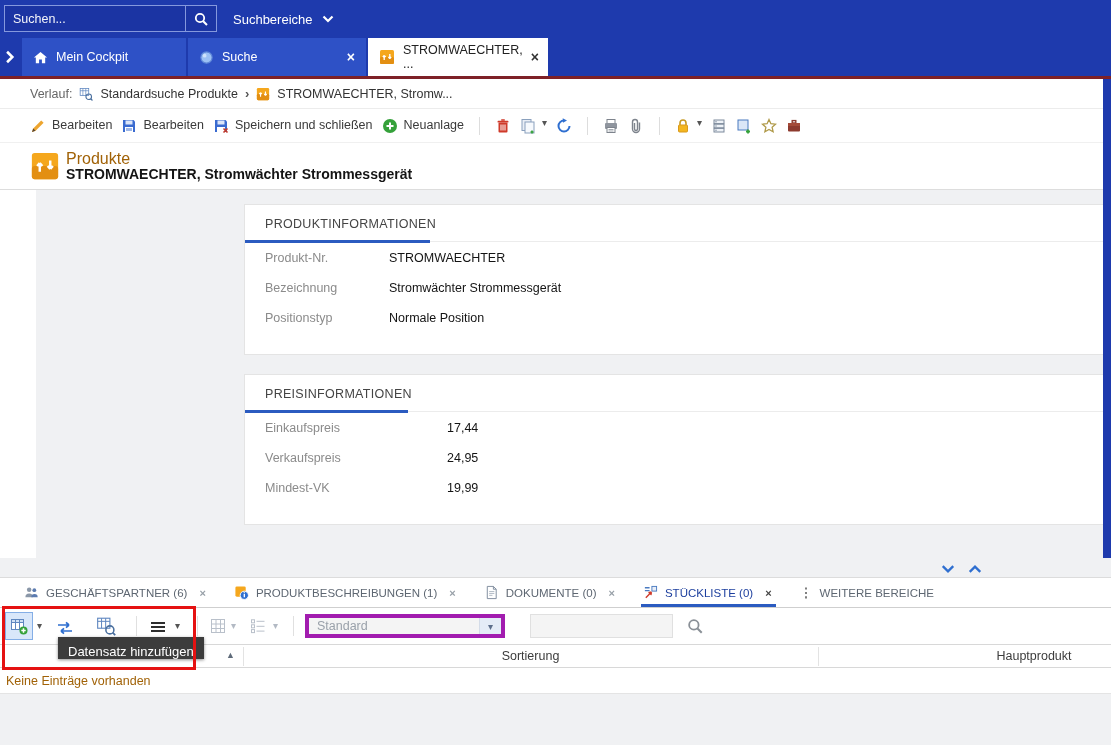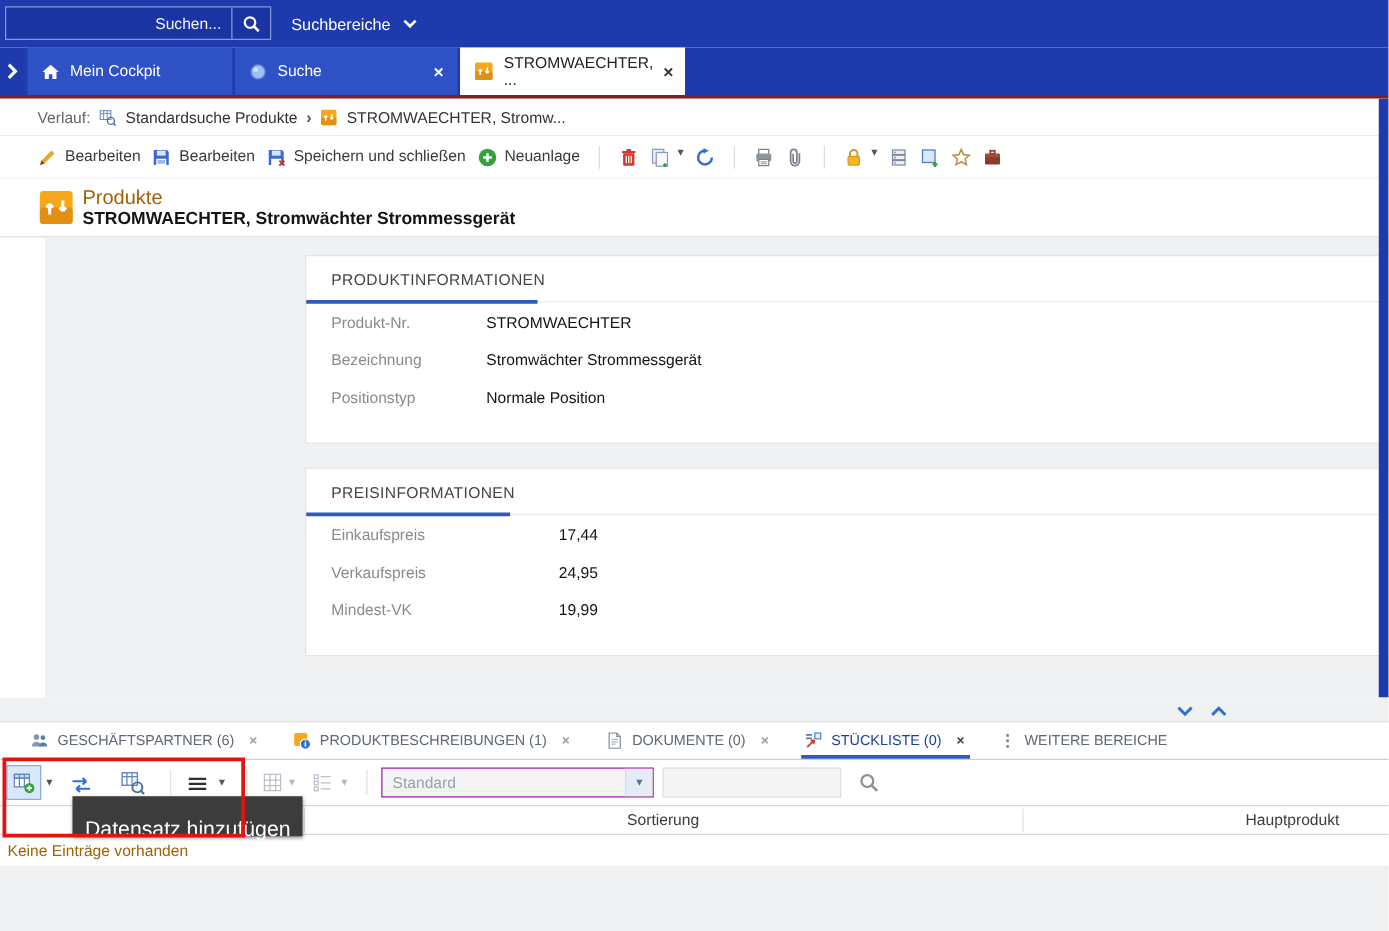--- a/index.html
+++ b/index.html
@@ -5,21 +5,21 @@
   * { margin:0; padding:0; box-sizing:border-box; }
   body { font-family:"Liberation Sans", sans-serif; background:#fff; }
   #app { position:relative; width:1111px; height:745px; overflow:hidden; background:#fff; font-size:12.5px; color:#333; }
   svg { display:block; }
   .i12{width:12px;height:12px}.i14{width:14px;height:14px}.i15{width:15px;height:15px}
   .i16{width:16px;height:16px}.i18{width:18px;height:18px}.i20{width:20px;height:20px}.i30{width:30px;height:30px}
 
   
   #topbar { position:absolute; top:0; left:0; width:100%; height:38px; background:#1e3aad; }
   .searchbox { position:absolute; left:4px; top:5px; width:213px; height:27px; border:1px solid #8598dd; background:#1b34a3; display:flex; align-items:center; }
-  .searchbox input { flex:1; min-width:0; background:transparent; border:none; outline:none; color:#eab308; font:12.5px "Liberation Sans",sans-serif; padding:0 8px;text-align:right; }
+  .searchbox input { flex:1; min-width:0; background:transparent; border:none; outline:none; color:#eab308; font:12.5px "Liberation Sans",sans-serif; padding:0 8px; }
   .searchbox input::placeholder { color:#fff; opacity:.95; }
   .sb-vline { width:1px; height:100%; background:#8598dd; }
   .sb-mag { width:30px; display:flex; justify-content:center; color:#fff; cursor:pointer; }
   .search-areas { position:absolute; left:233px; top:0; height:38px; display:flex; align-items:center; gap:9px; color:#fff; font-size:13px; cursor:pointer; }
 
   
   #tabbar { position:absolute; top:38px; left:0; width:100%; height:38px; background:#1e3aad; }
   .edge-chev { position:absolute; left:3px; top:12px; color:#fff; cursor:pointer; }
   .tab { position:absolute; top:0; height:38px; display:flex; align-items:center; padding:0 11px; gap:8px; color:#fff; font-size:12.5px; background:#2e51c6; cursor:pointer; }
   .tab.t1 { left:22px; width:164px; }
@@ -80,27 +80,27 @@
   #listtb { position:absolute; top:608px; left:0; width:100%; height:36px; background:#fff; }
   .add-btn { position:absolute; left:5px; top:4px; width:28px; height:28px; background:#d9e7fa; border:1px solid #84aee6; display:flex; align-items:center; justify-content:center; cursor:pointer; }
   .lt-caret { position:absolute; top:12px; color:#555; font-size:10px; cursor:pointer; }
   .ltc1{left:37px;} .ltc2{left:175px;} .ltc3{left:231px;color:#b3bac4;} .ltc4{left:273px;color:#b3bac4;}
   .swap { position:absolute; left:55px; top:10px; cursor:pointer; }
   .tsearch { position:absolute; left:96px; top:8px; cursor:pointer; }
   .lt-sep { position:absolute; top:8px; width:1px; height:20px; background:#e0e0e0; }
   .sep1{left:136px;} .sep2{left:197px;} .sep3{left:293px;}
   .hamb { position:absolute; left:150px; top:13px; cursor:pointer; }
   .gridg { position:absolute; left:210px; top:10px; } .checkg { position:absolute; left:250px; top:10px; }
-  .combo { position:absolute; left:305px; top:6px; width:218px; height:24px; background:#f4f4f4; border:1px solid #a21caf; display:flex; align-items:center; cursor:pointer; }
+  .combo { position:absolute; left:305px; top:6px; width:200px; height:24px; background:#f4f4f4; border:4px solid #a21caf; display:flex; align-items:center; cursor:pointer; }
   .combo-text { flex:1; padding-left:8px; color:#9aa1aa; }
   .combo-caret { width:22px; height:100%; background:#e4ecf7; border-left:1px solid #d4dce8; display:flex; align-items:center; justify-content:center; color:#5d6f8c; font-size:10px; }
   .ltinput { position:absolute; left:530px; top:6px; width:143px; height:24px; background:#f4f4f4; border:1px solid #e0e0e0; outline:none; font:12.5px "Liberation Sans",sans-serif; padding:0 6px; color:#333; }
   .ltmag { position:absolute; left:686px; top:9px; color:#8a9097; cursor:pointer; }
 
-  #tooltip { position:absolute; left:58px; top:637px; height:22px; line-height:22px; background:#3c3c3c; color:#fff; font-size:17px; padding:16px 10px; z-index:7; box-shadow:0 1px 3px rgba(0,0,0,.45); white-space:nowrap; }
+  #tooltip { position:absolute; left:58px; top:637px; height:22px; line-height:22px; background:#3c3c3c; color:#fff; font-size:13px; padding:4px 10px; z-index:7; box-shadow:0 1px 3px rgba(0,0,0,.45); white-space:nowrap; }
   #annotation { position:absolute; left:2px; top:606px; width:194px; height:64px; border:3px solid #e51212; z-index:8; pointer-events:none; }
 
   
   #thead { position:absolute; top:644px; left:0; width:100%; height:24px; background:#fff; border-top:1px solid #d8d8d8; border-bottom:1px solid #d8d8d8; }
   .sorticon { position:absolute; left:226px; top:5px; font-size:9px; color:#5f6b7a; cursor:pointer; }
   .th-sep { position:absolute; top:2px; height:19px; width:1px; background:#e3e3e3; }
   .ts1{left:243px;} .ts2{left:818px;}
   .th-cell { position:absolute; top:4px; text-align:center; font-size:12.5px; color:#3c3c3c; cursor:pointer; white-space:nowrap; overflow:hidden; }
   .th1 { left:243px; width:575px; }
   .th2 { left:818px; width:432px; }

